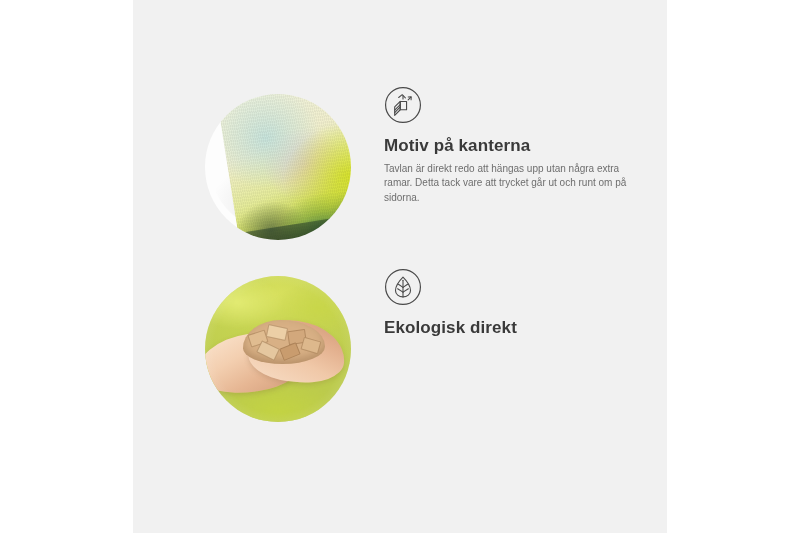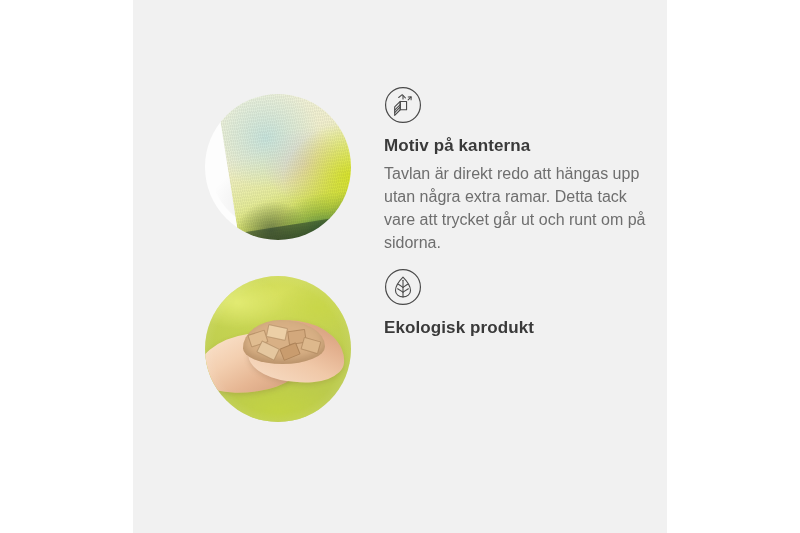--- a/index.html
+++ b/index.html
@@ -192,21 +192,21 @@
     margin: 0 0 5px 0;
     font-size: 17px;
     font-weight: 600;
     color: #3a3a3a;
     letter-spacing: 0.1px;
     line-height: 1.22;
   }
 
   .feature-body {
     margin: 0;
-    font-size: 16px;
+    font-size: 10px;
     font-weight: 400;
     color: #6e6e6e;
     line-height: 1.45;
     max-width: 262px;
   }
 </style>
 </head>
 <body>
 
 <div id="canvas">
@@ -266,18 +266,18 @@
           <g fill="none" stroke="#4a4a4a" stroke-width="1.4" stroke-linejoin="round" stroke-linecap="round">
             <path d="M24 11.5 C30.5 18 33.5 24 33.5 28.5 C33.5 33.2 29.2 36.5 24 36.5 C18.8 36.5 14.5 33.2 14.5 28.5 C14.5 24 17.5 18 24 11.5 Z"></path>
             <path d="M24 15.5 L24 36.5"></path>
             <path d="M24 24.5 L18.2 20.5"></path>
             <path d="M24 24.5 L29.8 20.5"></path>
             <path d="M24 30.5 L17.2 26.2"></path>
             <path d="M24 30.5 L30.8 26.2"></path>
           </g>
         </svg>
 
-        <h3 class="feature-title">Ekologisk produkt</h3>
+        <h3 class="feature-title">Ekologisk direkt</h3>
       </div>
     </div>
 
   </div>
 </div>
 
 </body></html>

